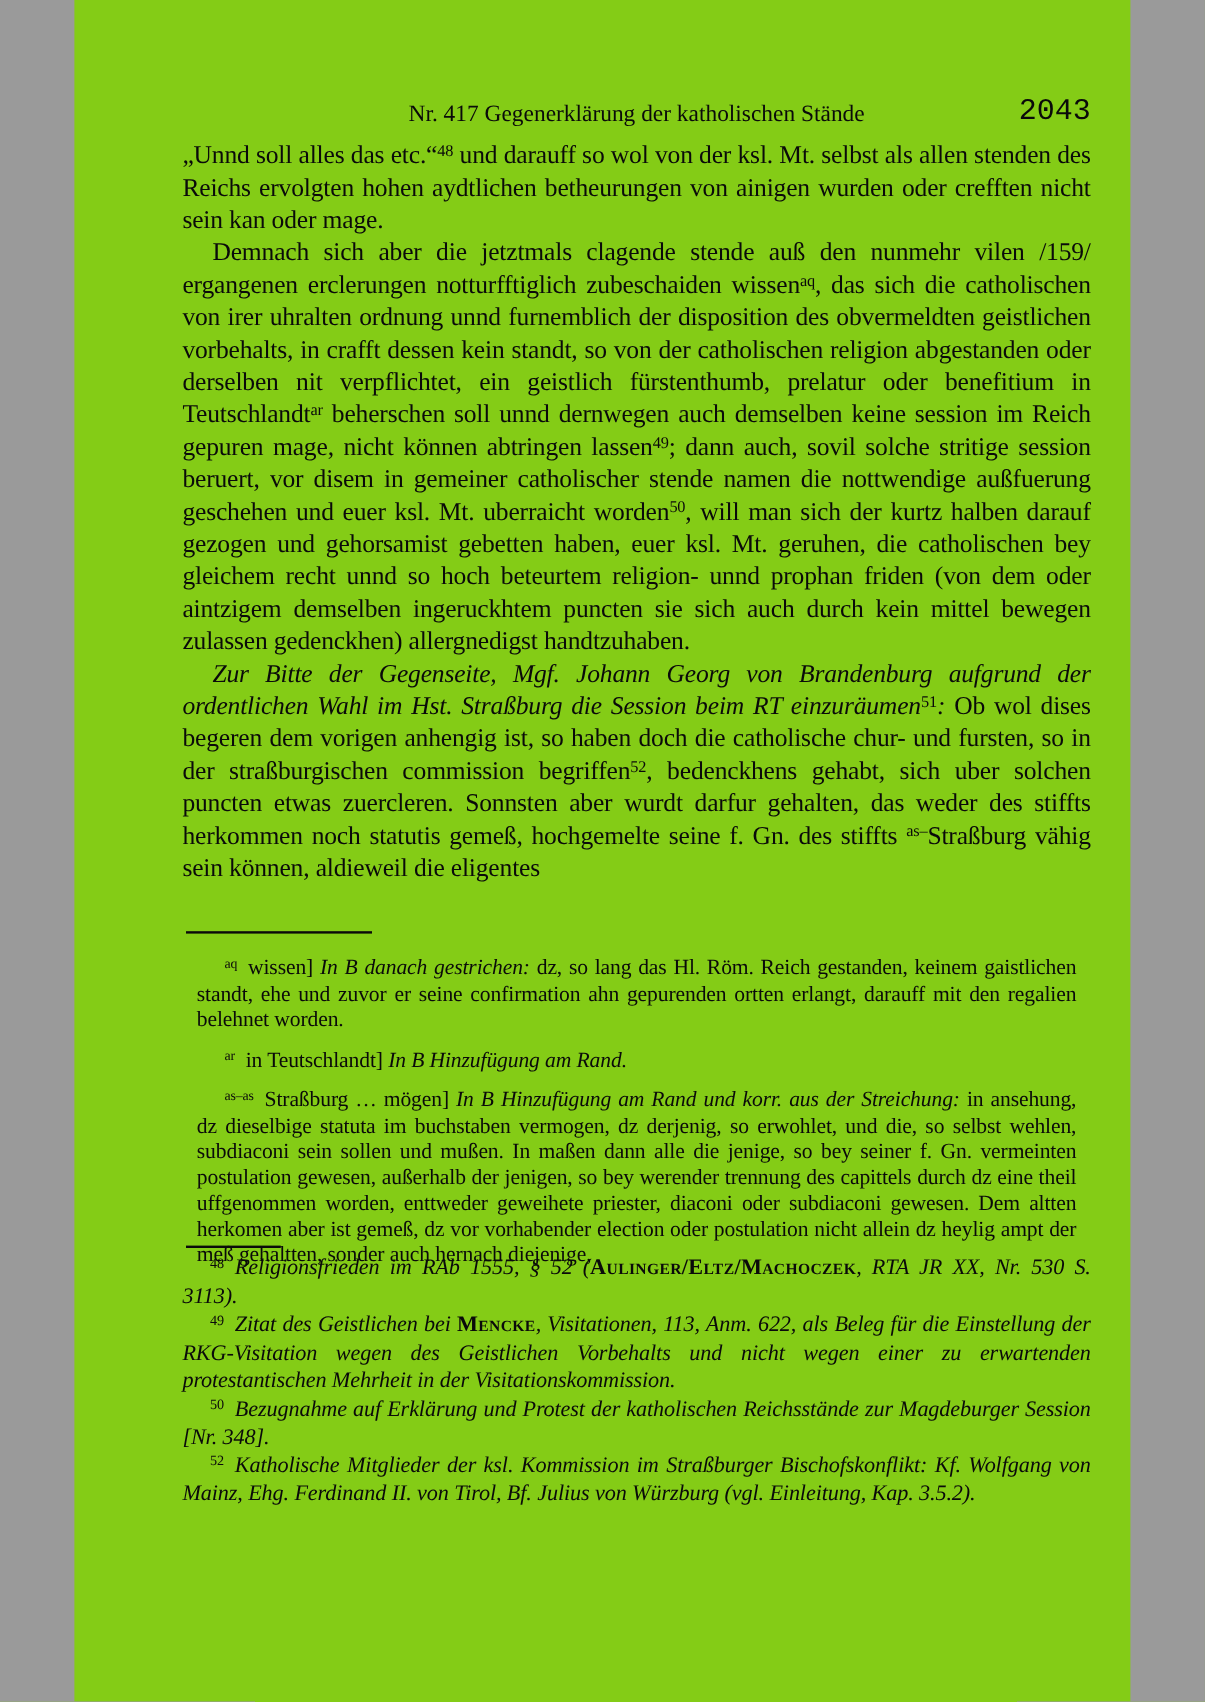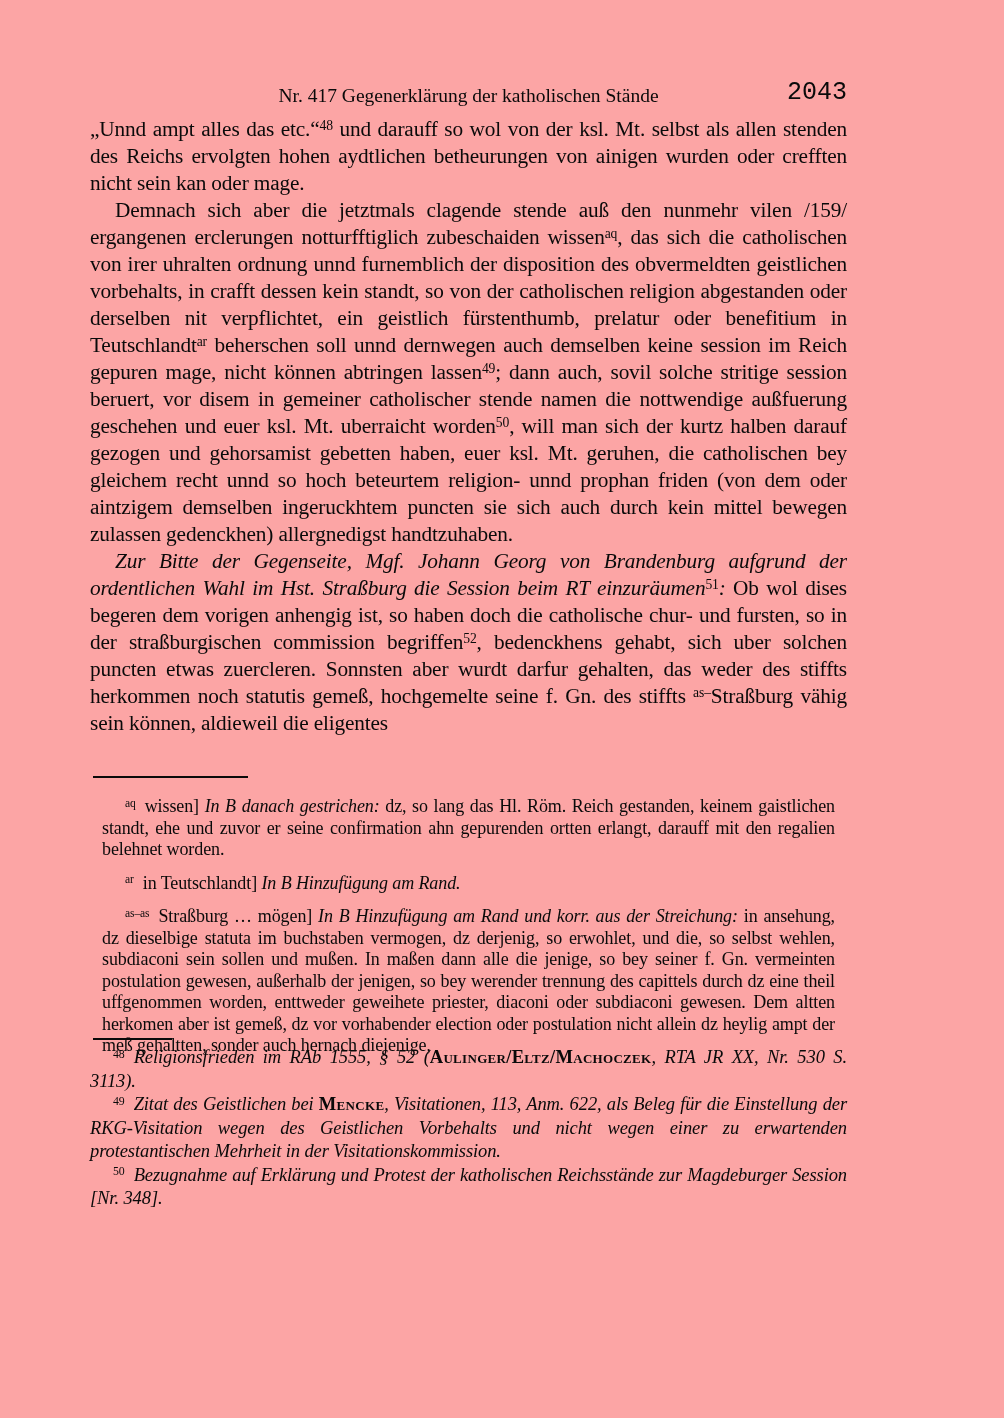--- a/index.html
+++ b/index.html
@@ -1,21 +1,21 @@
 <!DOCTYPE html>
 <html><head>
 <meta charset="utf-8">
 <style>
   html, body { margin: 0; padding: 0; background: #9a9a9a; }
   .page {
     position: relative;
-    width: 1004px;
+    width: 880px;
     height: 1418px;
     margin: 0 auto;
-    background: #fca5a5;
+    background: #84cc16;
     color: #0a0a0a;
     font-family: "Liberation Serif", "DejaVu Serif", serif;
     overflow: hidden;
   }
   
   .running-head { position: absolute; left: 90px; top: 80px; width: 757px; height: 30px; }
   .running-title {
     position: absolute; left: 0; right: 0; top: 4px;
     text-align: center; font-size: 19.5px; line-height: 24px;
   }
@@ -63,34 +63,35 @@
 <body>
 
 <div class="page">
 
   <header class="running-head">
     <div class="running-title">Nr. 417 Gegenerklärung der katholischen Stände</div>
     <div class="page-number">2043</div>
   </header>
 
   <main class="body-block">
-    <p class="no-indent"><span class="run plain">„Unnd ampt alles das etc.“</span><sup class="run sup">48</sup><span class="run plain"> und darauff so wol von der ksl. Mt. selbst als allen stenden des Reichs ervolgten hohen aydtlichen betheurungen von ainigen wurden oder crefften nicht sein kan oder mage.</span></p>
+    <p class="no-indent"><span class="run plain">„Unnd soll alles das etc.“</span><sup class="run sup">48</sup><span class="run plain"> und darauff so wol von der ksl. Mt. selbst als allen stenden des Reichs ervolgten hohen aydtlichen betheurungen von ainigen wurden oder crefften nicht sein kan oder mage.</span></p>
     <p><span class="run plain">Demnach sich aber die jetztmals clagende stende auß den nunmehr vilen /159/ ergangenen erclerungen notturfftiglich zubeschaiden wissen</span><sup class="run sup">aq</sup><span class="run plain">, das sich die catholischen von irer uhralten ordnung unnd furnemblich der disposition des obvermeldten geistlichen vorbehalts, in crafft dessen kein standt, so von der catholischen religion abgestanden oder derselben nit verpflichtet, ein geistlich fürstenthumb, prelatur oder benefitium in Teutschlandt</span><sup class="run sup">ar</sup><span class="run plain"> beherschen soll unnd dernwegen auch demselben keine session im Reich gepuren mage, nicht können abtringen lassen</span><sup class="run sup">49</sup><span class="run plain">; dann auch, sovil solche stritige session beruert, vor disem in gemeiner catholischer stende namen die nottwendige außfuerung geschehen und euer ksl. Mt. uberraicht worden</span><sup class="run sup">50</sup><span class="run plain">, will man sich der kurtz halben darauf gezogen und gehorsamist gebetten haben, euer ksl. Mt. geruhen, die catholischen bey gleichem recht unnd so hoch beteurtem religion- unnd prophan friden (von dem oder aintzigem demselben ingeruckhtem puncten sie sich auch durch kein mittel bewegen zulassen gedenckhen) allergnedigst handtzuhaben.</span></p>
     <p><span class="run italic">Zur Bitte der Gegenseite, Mgf. Johann Georg von Brandenburg aufgrund der ordentlichen Wahl im Hst. Straßburg die Session beim RT einzuräumen</span><sup class="run sup">51</sup><span class="run italic">:</span><span class="run plain"> Ob wol dises begeren dem vorigen anhengig ist, so haben doch die catholische chur- und fursten, so in der straßburgischen commission begriffen</span><sup class="run sup">52</sup><span class="run plain">, bedenckhens gehabt, sich uber solchen puncten etwas zuercleren. Sonnsten aber wurdt darfur gehalten, das weder des stiffts herkommen noch statutis gemeß, hochgemelte seine f. Gn. des stiffts </span><sup class="run sup">as–</sup><span class="run plain">Straßburg vähig sein können, aldieweil die eligentes</span></p>
   </main>
 
   <div class="rule rule-apparatus"></div>
 
   <section class="apparatus">
     <p><sup class="run sup">aq</sup><span class="run plain">wissen] </span><span class="run italic">In B danach gestrichen: </span><span class="run plain">dz, so lang das Hl. Röm. Reich gestanden, keinem gaistlichen standt, ehe und zuvor er seine confirmation ahn gepurenden ortten erlangt, darauff mit den regalien belehnet worden.</span></p>
     <p><sup class="run sup">ar</sup><span class="run plain">in Teutschlandt] </span><span class="run italic">In B Hinzufügung am Rand.</span></p>
     <p><sup class="run sup">as–as</sup><span class="run plain">Straßburg … mögen] </span><span class="run italic">In B Hinzufügung am Rand und korr. aus der Streichung: </span><span class="run plain">in ansehung, dz dieselbige statuta im buchstaben vermogen, dz derjenig, so erwohlet, und die, so selbst wehlen, subdiaconi sein sollen und mußen. In maßen dann alle die jenige, so bey seiner f. Gn. vermeinten postulation gewesen, außerhalb der jenigen, so bey werender trennung des capittels durch dz eine theil uffgenommen worden, enttweder geweihete priester, diaconi oder subdiaconi gewesen. Dem altten herkomen aber ist gemeß, dz vor vorhabender election oder postulation nicht allein dz heylig ampt der meß gehaltten, sonder auch hernach diejenige,</span></p>
   </section>
 
   <div class="rule rule-footnotes"></div>
 
   <section class="footnotes">
     <p><sup class="run sup">48</sup><span class="run italic">Religionsfrieden im RAb 1555, § 52 (</span><span class="run smallcaps">Aulinger/Eltz/Machoczek</span><span class="run italic">, RTA JR XX, Nr. 530 S. 3113).</span></p>
     <p><sup class="run sup">49</sup><span class="run italic">Zitat des Geistlichen bei </span><span class="run smallcaps">Mencke</span><span class="run italic">, Visitationen, 113, Anm. 622, als Beleg für die Einstellung der RKG-Visitation wegen des Geistlichen Vorbehalts und nicht wegen einer zu erwartenden protestantischen Mehrheit in der Visitationskommission.</span></p>
     <p><sup class="run sup">50</sup><span class="run italic">Bezugnahme auf Erklärung und Protest der katholischen Reichsstände zur Magdeburger Session [Nr. 348].</span></p>
+    <p><sup class="run sup">52</sup><span class="run italic">Katholische Mitglieder der ksl. Kommission im Straßburger Bischofskonflikt: Kf. Wolfgang von Mainz, Ehg. Ferdinand II. von Tirol, Bf. Julius von Würzburg (vgl. Einleitung, Kap. 3.5.2).</span></p>
   </section>
 
 </div>
 
 </body></html>

